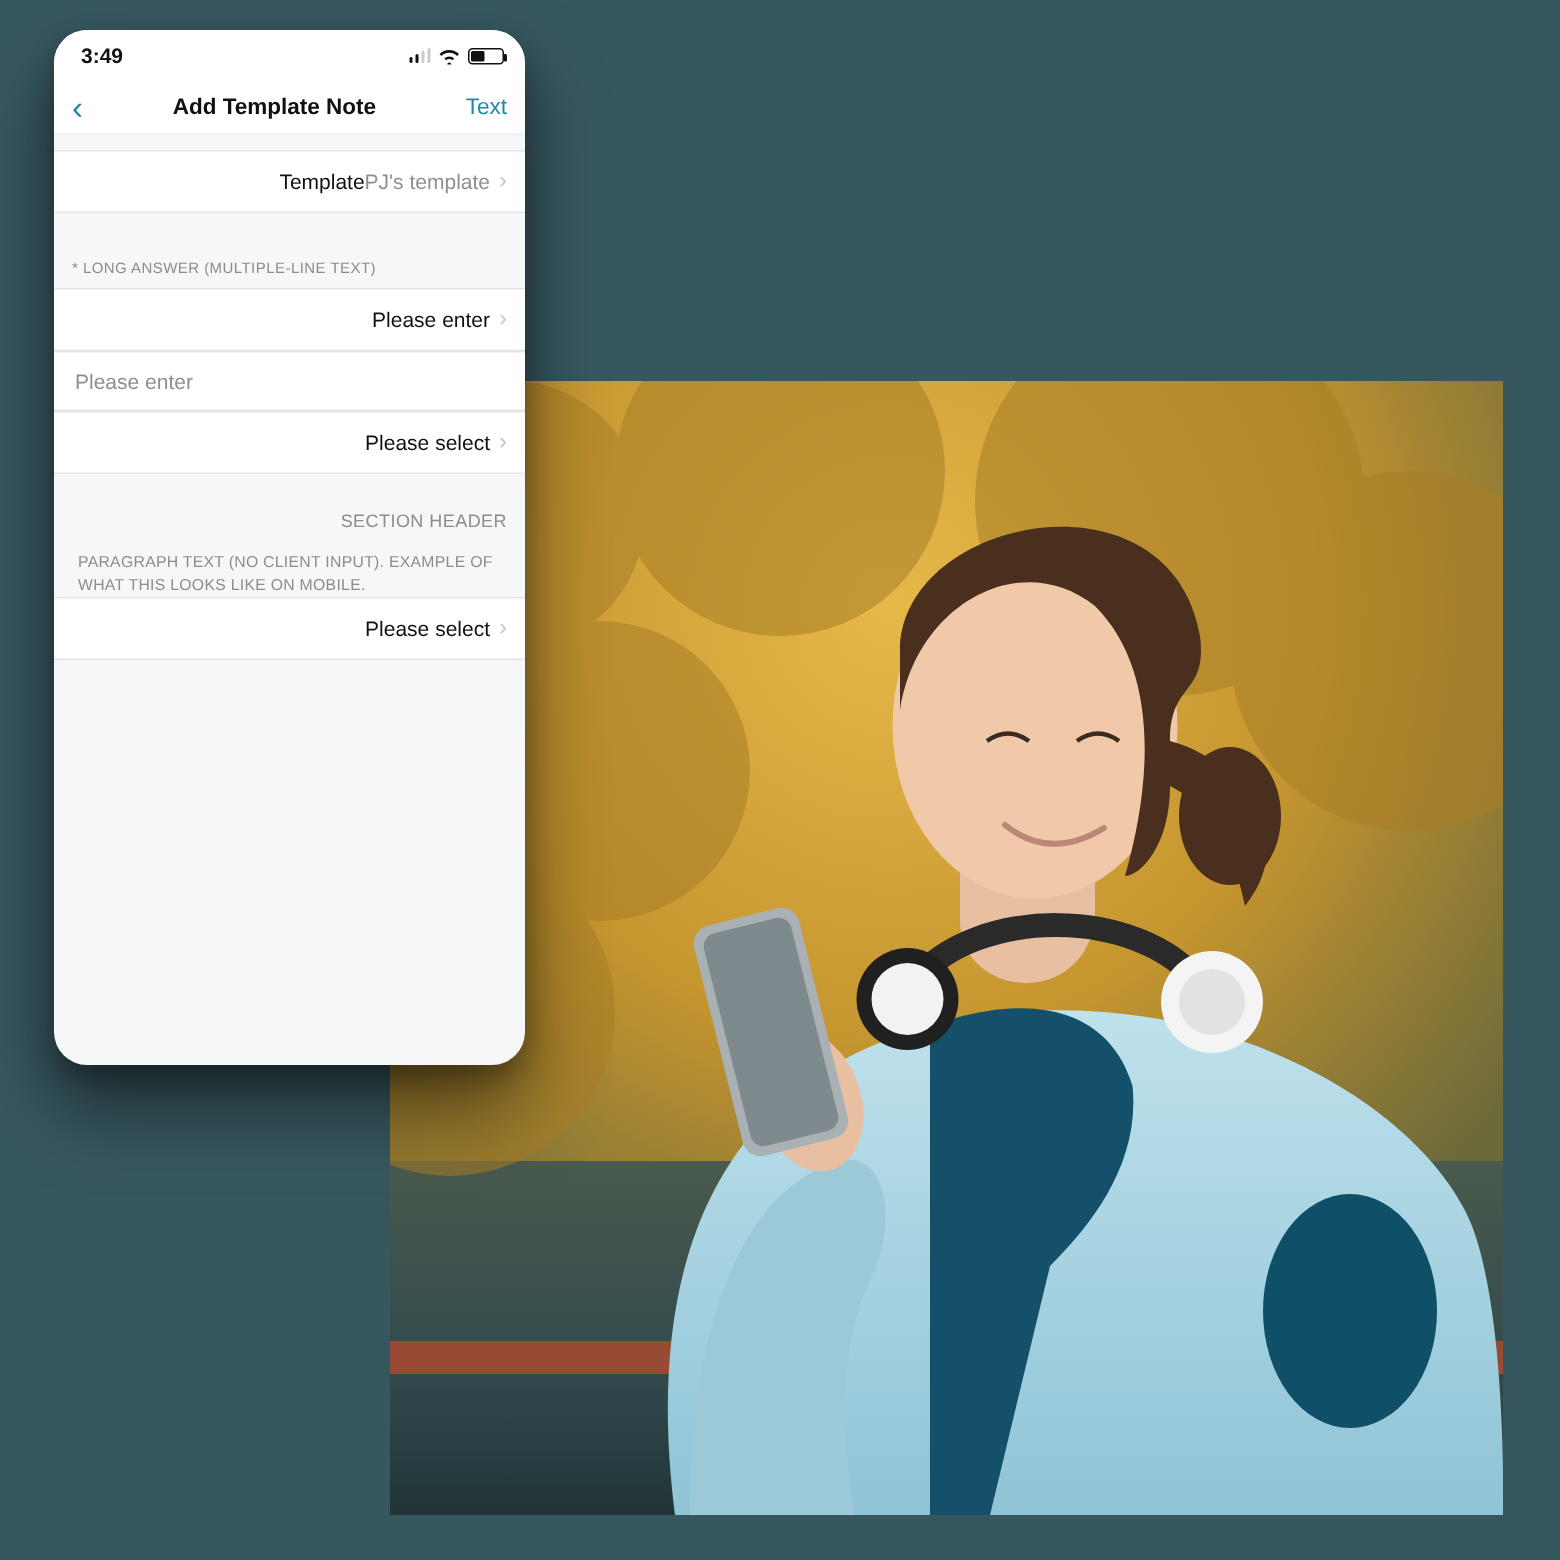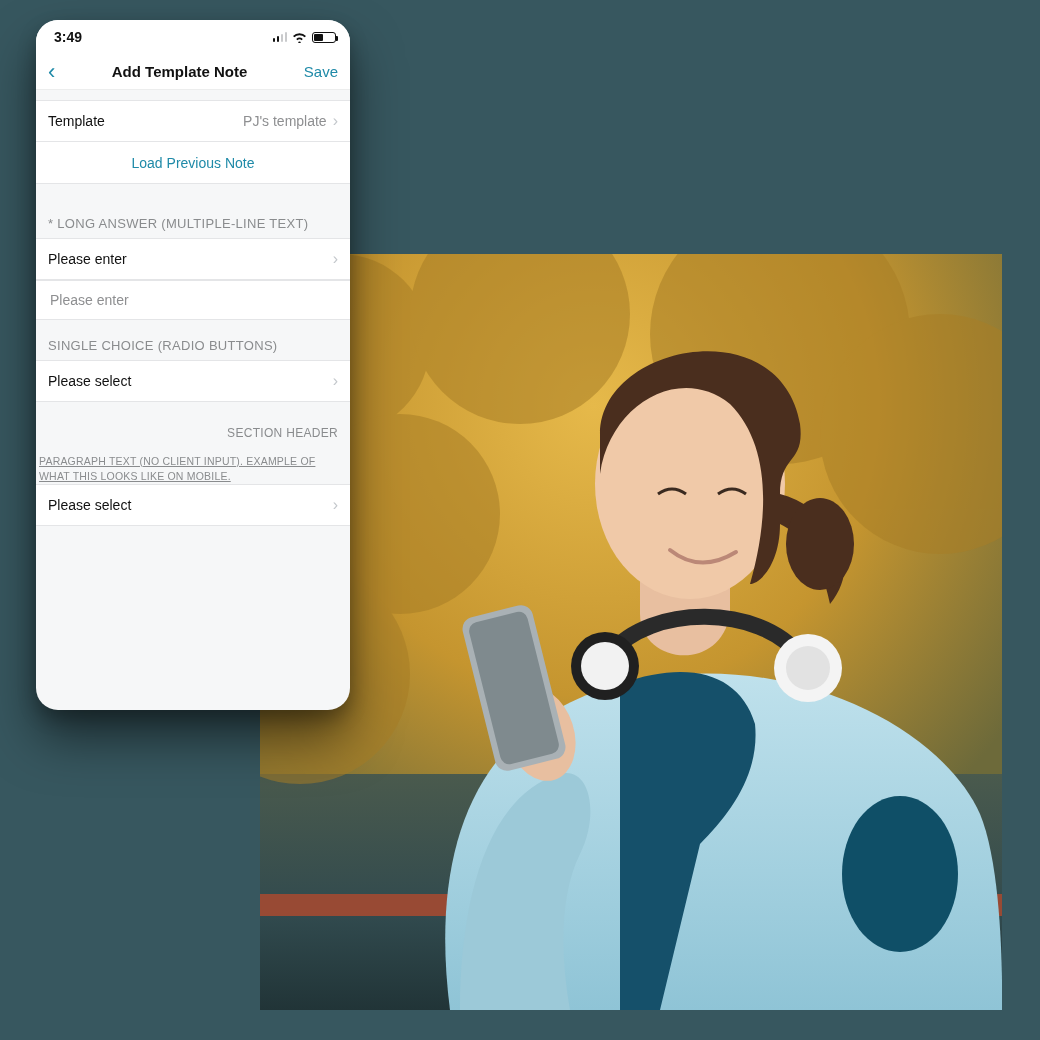--- a/index.html
+++ b/index.html
@@ -82,40 +82,41 @@
   .gap{height:10px;background:var(--screen);}
   .row{
     background:var(--white);
     min-height:42px;
     display:flex;align-items:center;
     padding:0 12px;
     font-size:14px;
     border-top:1px solid var(--divider);
     border-bottom:1px solid var(--divider);
     position:relative;
+    text-align:right;
   }
   .row + .row{border-top:none;}
   .row .label{flex:1;}
   .row .value{color:var(--muted);font-size:14px;}
   .row.link{justify-content:center;color:var(--accent);font-size:14px;height:40px;}
   .chev{color:var(--chev);font-size:16px;margin-left:6px;line-height:1;}
 
   .section-label{
-    font-size:13px;letter-spacing:0.3px;
+    font-size:10px;letter-spacing:0.3px;
     color:var(--label);
     padding:18px 12px 7px;
     text-transform:uppercase;
   }
   .section-header{
     font-size:12px;letter-spacing:0.3px;color:var(--label);
     padding:24px 12px 4px;text-transform:uppercase;text-align:right;
   }
   .paragraph{
     font-size:10.5px;line-height:1.45;color:var(--label);
-    padding:10px 3px 0;text-transform:uppercase;letter-spacing:0.2px;text-decoration:underline;
+    padding:10px 16px 0;text-transform:uppercase;letter-spacing:0.2px;
   }
 
   .input-row{
     background:var(--white);
     border-top:1px solid var(--divider);
     border-bottom:1px solid var(--divider);
     padding:0 12px;height:40px;display:flex;align-items:center;
   }
   .input-row input{
     border:none;outline:none;width:100%;
@@ -205,47 +206,43 @@
       </svg>
       <span class="batt">
           <i></i>
         </span>
     </span>
   </div>
 
   <div class="nav">
     <span class="back-chev">‹</span>
     <span class="title">Add Template Note</span>
-    <span class="save">Save</span>
+    <span class="save">Text</span>
   </div>
 
   <div class="gap"></div>
 
   <div class="row">
     <span class="label">Template</span>
     <span class="value">PJ's template</span>
     <span class="chev">›</span>
   </div>
-  <div class="row link">
-    <span>Load Previous Note</span>
-  </div>
 
   <div class="gap" style="height:14px"></div>
 
   <div class="section-label">* LONG ANSWER (MULTIPLE-LINE TEXT)</div>
   <div class="row">
     <span class="label">Please enter</span>
     <span class="chev">›</span>
   </div>
 
   <div class="input-row">
     <input type="text" placeholder="Please enter" style="">
   </div>
 
-  <div class="section-label">SINGLE CHOICE (RADIO BUTTONS)</div>
   <div class="row">
     <span class="label">Please select</span>
     <span class="chev">›</span>
   </div>
 
   <div class="section-header">SECTION HEADER</div>
   <div class="paragraph">PARAGRAPH TEXT (NO CLIENT INPUT). EXAMPLE OF WHAT THIS LOOKS LIKE ON MOBILE.</div>
 
   <div class="row">
     <span class="label">Please select</span>

